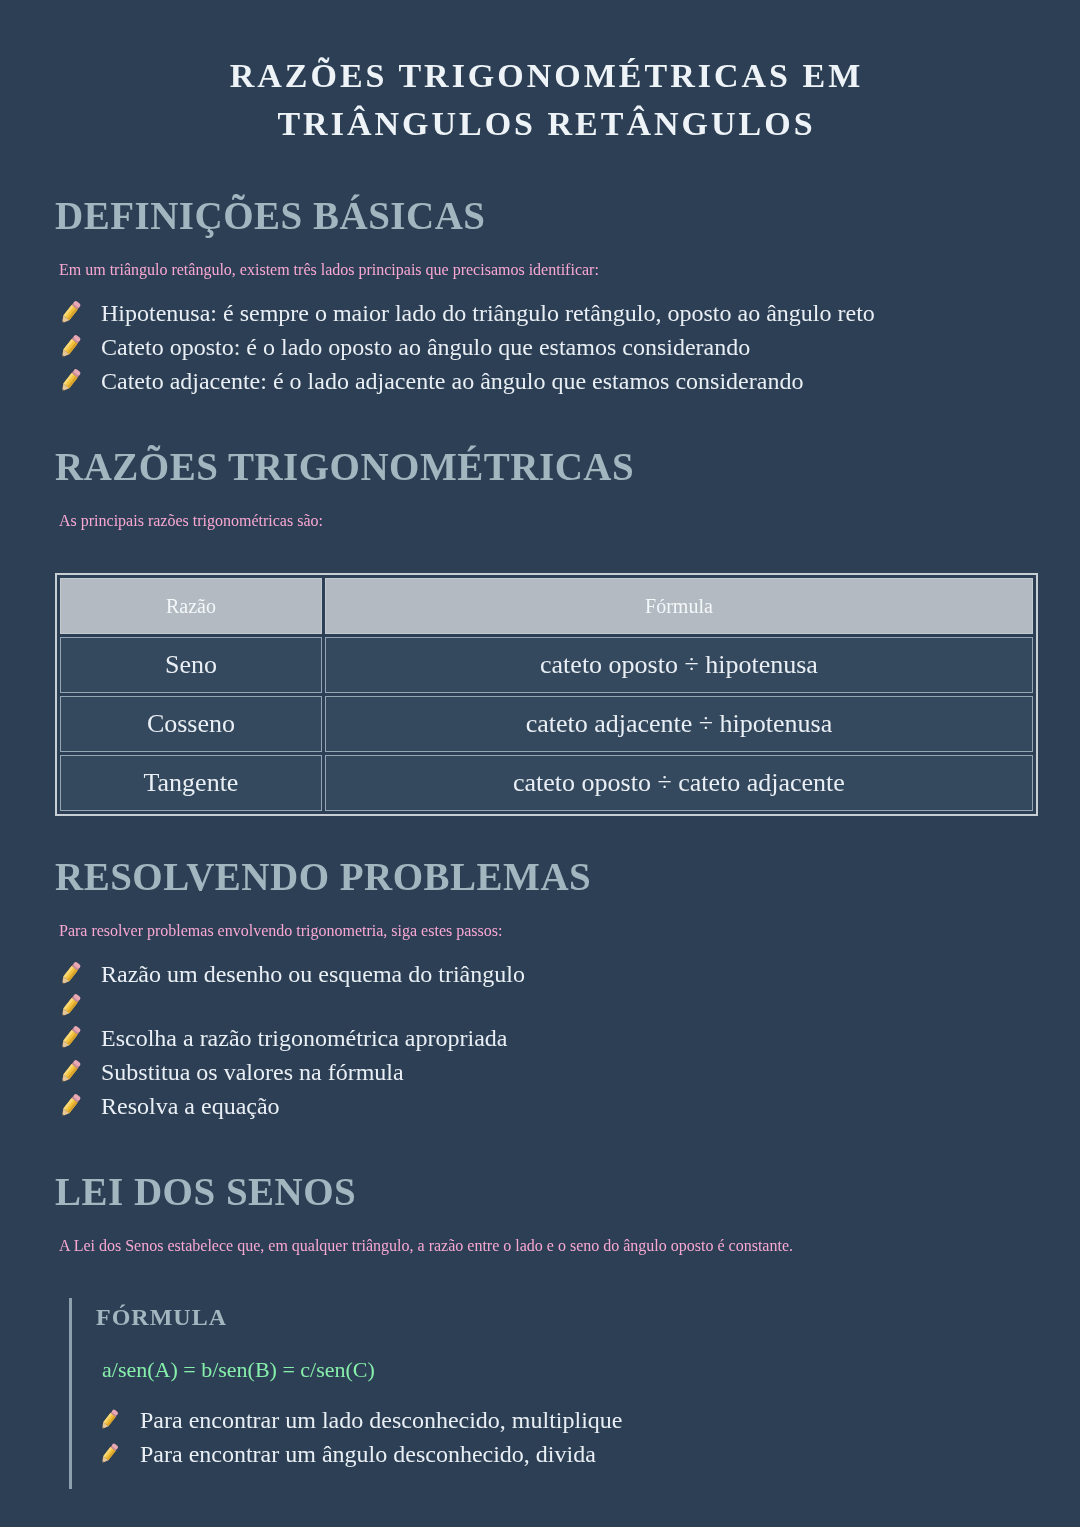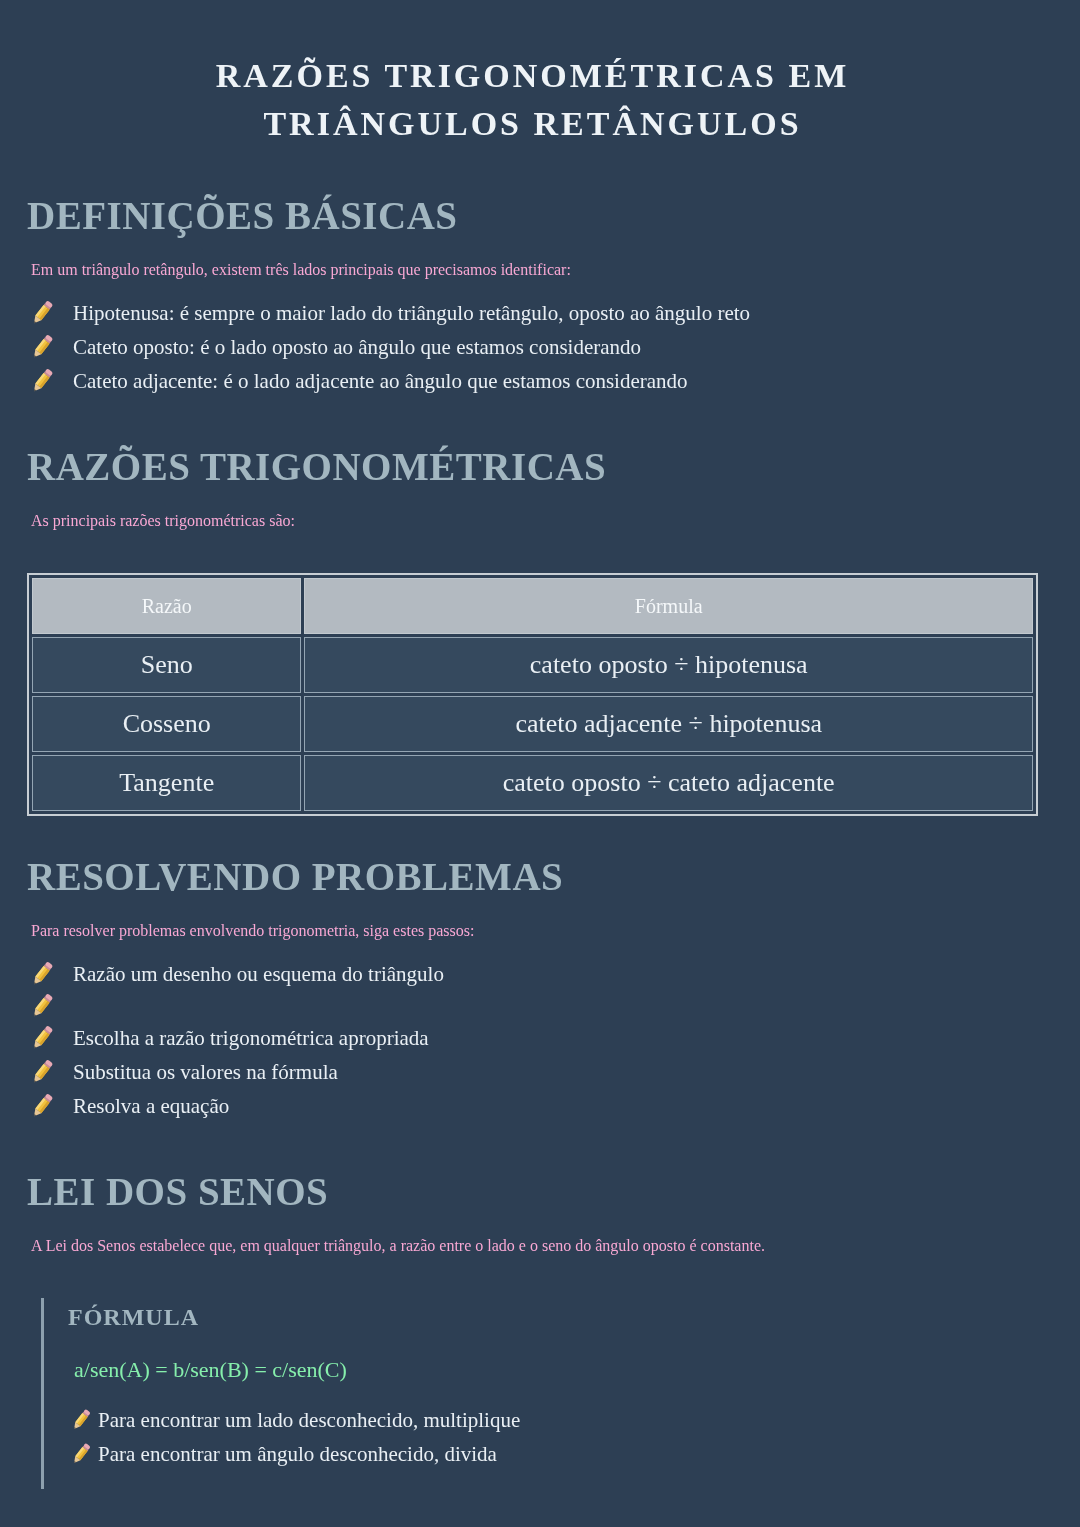--- a/index.html
+++ b/index.html
@@ -6,21 +6,21 @@
   body{
     width:1080px;height:1527px;
     background:#2d3f54;
     font-family:"Liberation Serif","DejaVu Serif",serif;
     color:#eaf0f5;
     overflow:hidden;
   }
   .page{
     box-sizing:border-box;
     width:1080px;height:1527px;
-    padding:52px 42px 0 27px;
+    padding:52px 42px 0 55px;
   }
   
   .doc-title{
     margin:0 auto;
     max-width:840px;
     text-align:center;
     font-size:34px;
     font-weight:bold;
     letter-spacing:3px;
     line-height:1.4;
@@ -43,21 +43,21 @@
   
   ul.pencil-list{
     list-style:none;
     margin:14px 0 0 0;
     padding:0;
   }
   ul.pencil-list li{
     display:flex;
     align-items:center;
     gap:16px;
-    font-size:21px;
+    font-size:24px;
     line-height:34px;
     color:#e9eff4;
   }
   .pencil{
     display:inline-block;
     width:30px;height:30px;
     flex:0 0 30px;
     position:relative;
   }
   .pencil svg{position:absolute;left:0;top:0;}
@@ -99,21 +99,21 @@
     font-weight:bold;
     letter-spacing:1px;
     color:#a2b6c0;
   }
   .formula-text{
     margin:26px 0 0 6px;
     font-size:22px;
     color:#86efac;
   }
   .formula-box ul.pencil-list{margin-top:20px;}
-  .formula-box ul.pencil-list li{gap:4px;}
+  .formula-box ul.pencil-list li{gap:18px;}
   .formula-box .pencil{width:26px;height:26px;flex:0 0 26px;}
 </style>
 </head>
 <body>
 
 <svg width="0" height="0" style="position:absolute">
   <defs>
     <g id="pencil-glyph">
       <g transform="rotate(38 14 14)">
 

